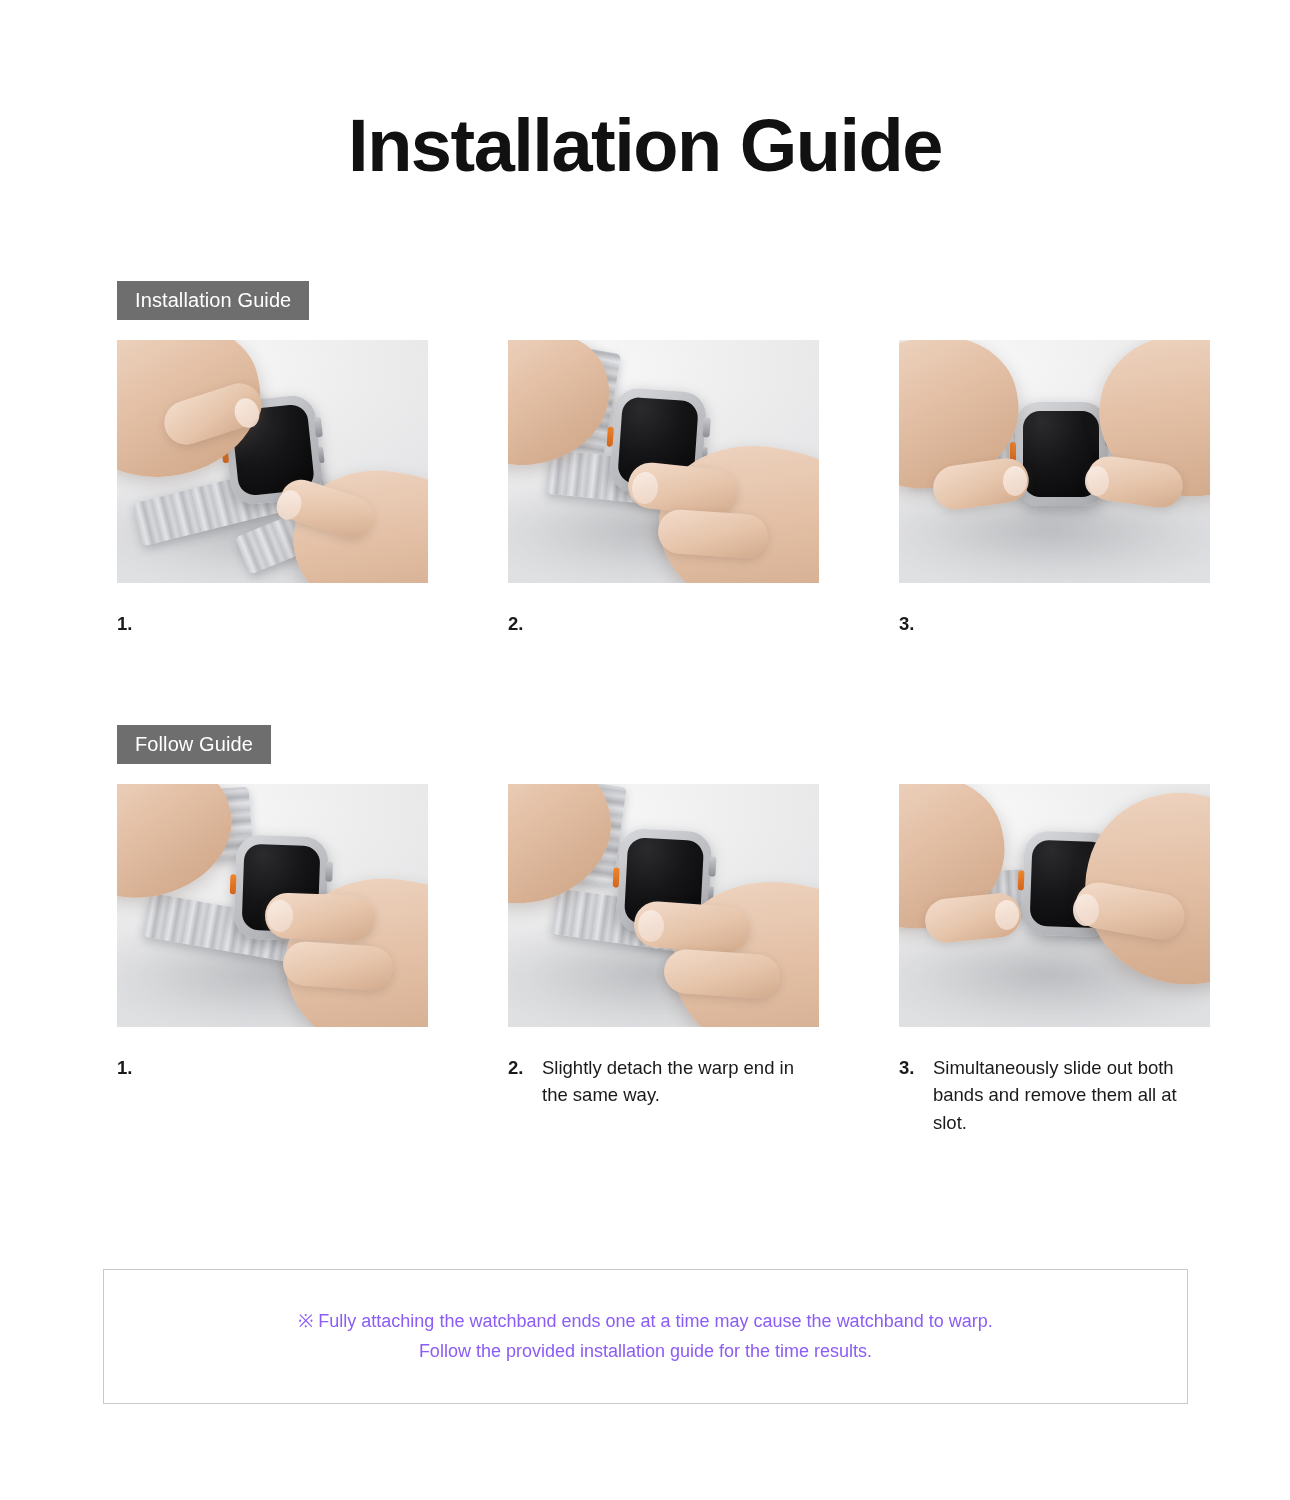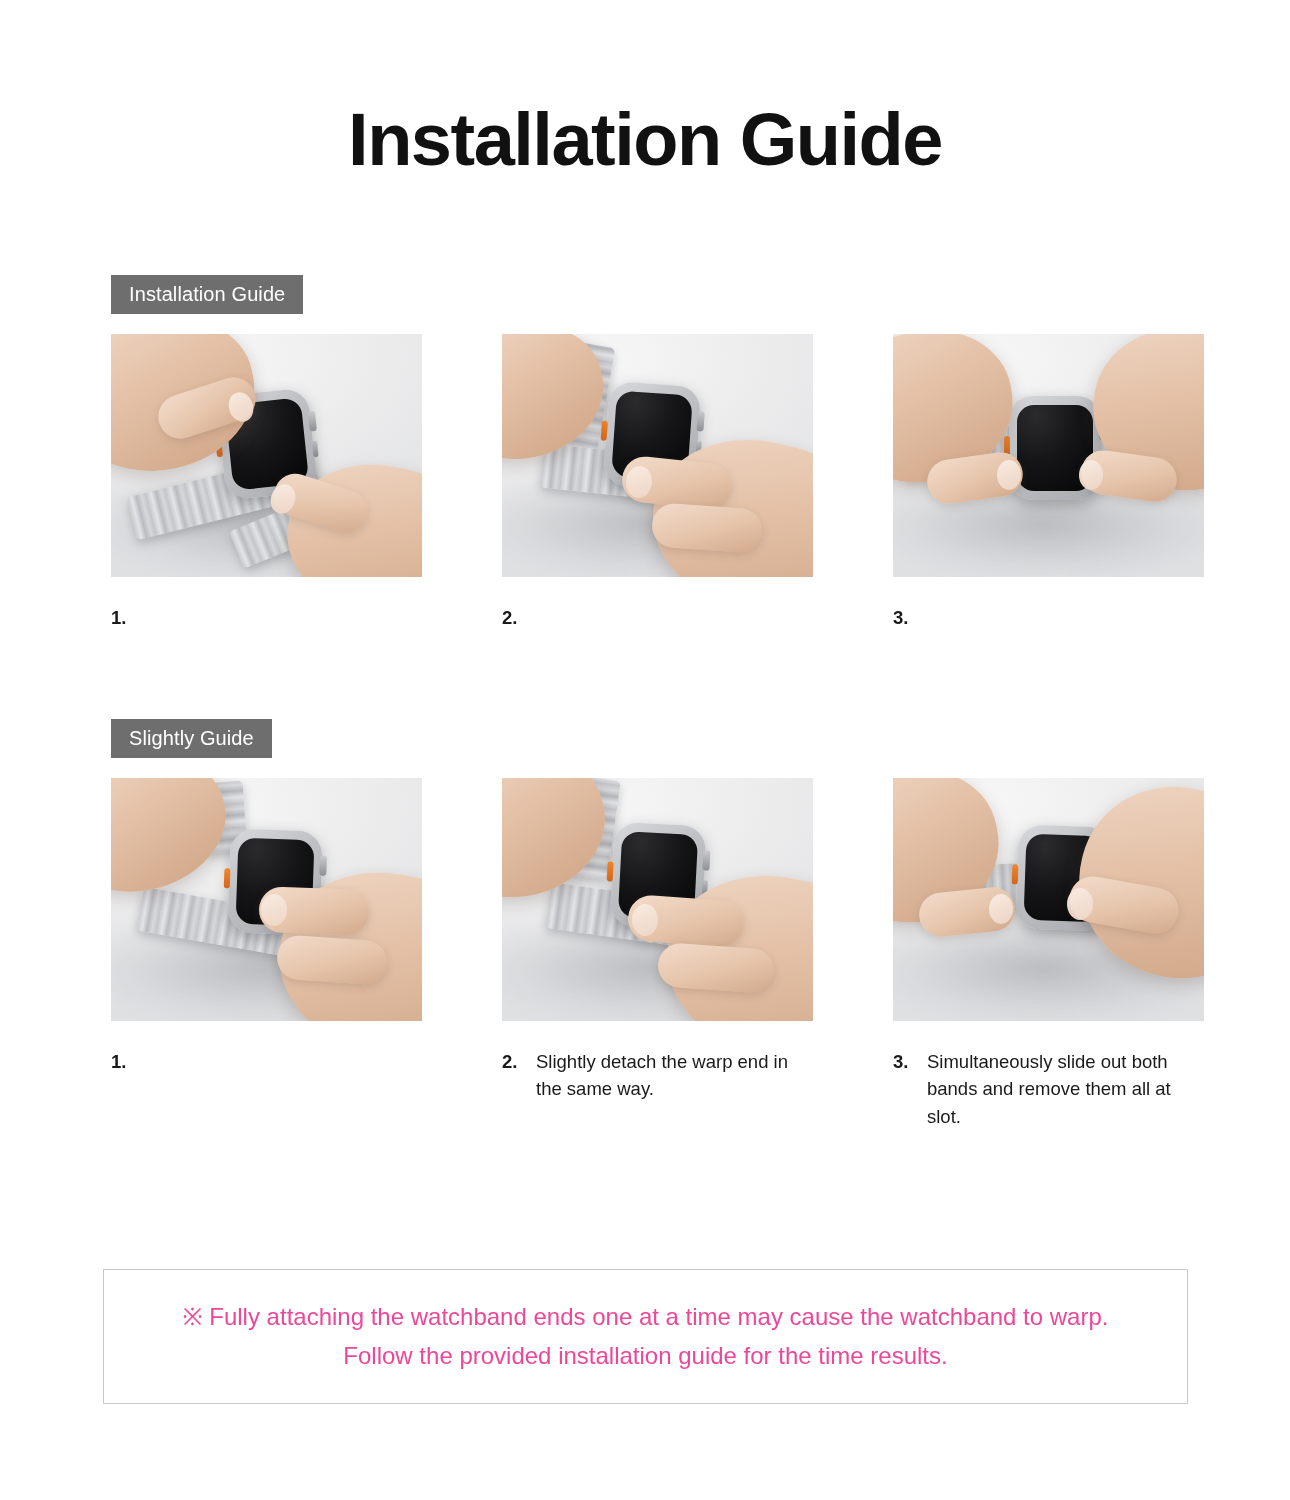--- a/index.html
+++ b/index.html
@@ -13,21 +13,21 @@
     height: 1500px;
     font-family: "Liberation Sans", sans-serif;
     color: #1a1a1a;
     position: relative;
     overflow: hidden;
   }
 
   .page {
     width: 1290px;
     height: 1180px;
-    padding: 8px;
+    padding: 14px;
     position: relative;
   }
 
   .main-title {
     text-align: center;
     font-size: 74px;
     font-weight: bold;
     letter-spacing: -1.5px;
     margin: 0;
     padding-top: 95px;
@@ -179,23 +179,23 @@
     height: 135px;
     border: 1px solid #c9c9c9;
     background: #ffffff;
     display: flex;
     flex-direction: column;
     align-items: center;
     justify-content: center;
     text-align: center;
   }
   .note-line {
-    font-size: 24px;
+    font-size: 18px;
     line-height: 1.62;
-    color: #ec4899;
+    color: #8b5cf6;
   }
 </style>
 </head>
 <body>
 
 <div class="page">
 
   <h1 class="main-title">Installation Guide</h1>
 
   <div class="section section-1">
@@ -271,21 +271,21 @@
         </div>
         <div class="step-text">
           <div class="step-num">3.</div>
         </div>
       </div>
 
     </div>
   </div>
 
   <div class="section section-2">
-    <span class="section-label">Slightly Guide</span>
+    <span class="section-label">Follow Guide</span>
 
     <div class="steps">
 
       <div class="step">
         <div class="photo">
           <div class="bg"></div>
           <div class="shadow"></div>
           <div class="band vertical" style="left:92px; top:4px; width:42px; height:70px; transform:rotate(-4deg);"></div>
           <div class="band" style="left:28px; top:126px; width:200px; height:44px; transform:rotate(10deg);"></div>
           <div class="watch" style="left:118px; top:52px; transform:rotate(2deg);">

